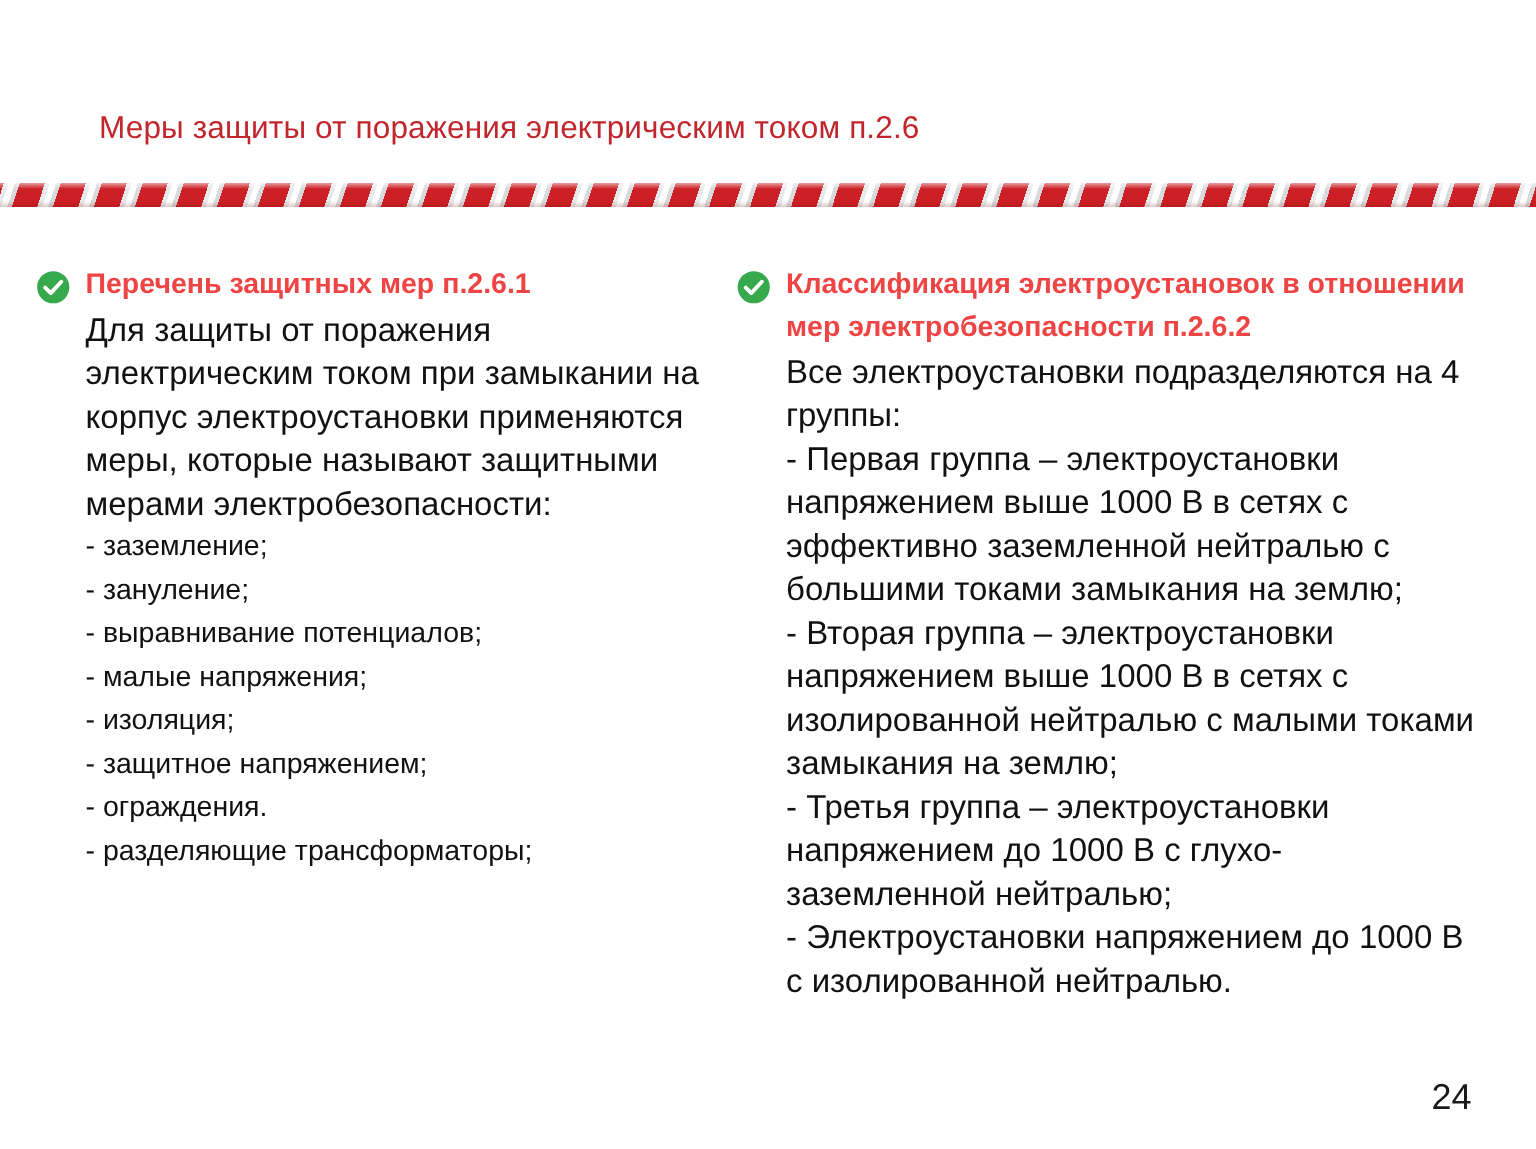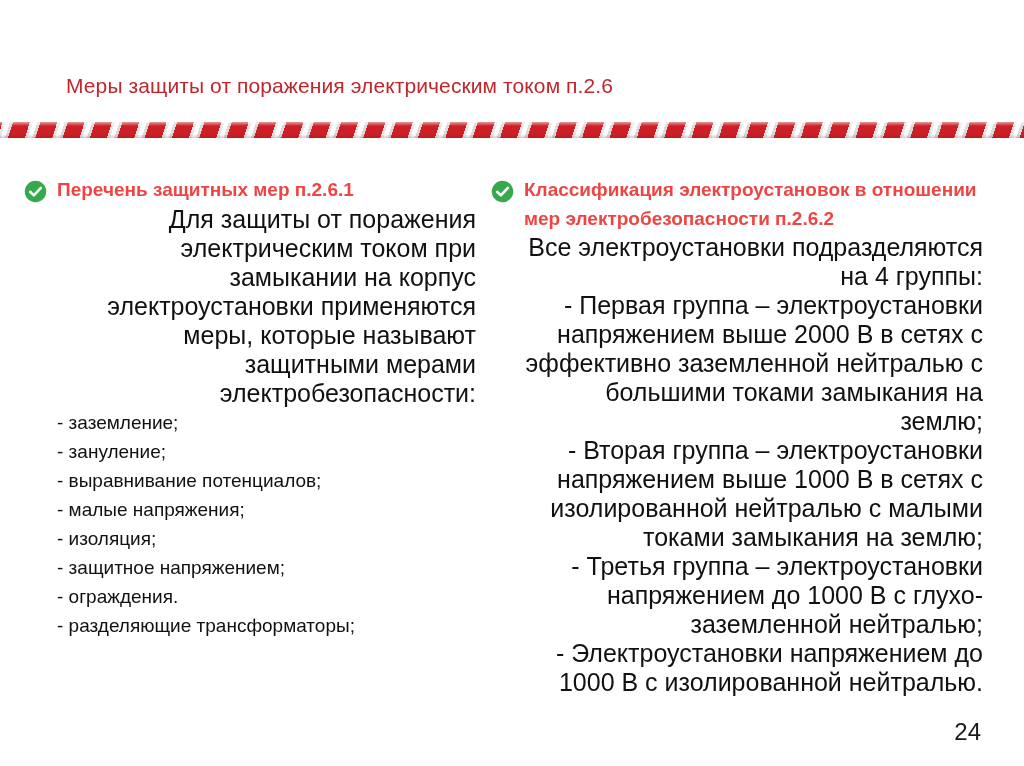--- a/index.html
+++ b/index.html
@@ -102,25 +102,24 @@
     display: block;
     padding-left: 33px;
     font-size: 19px;
     line-height: 29px;
     font-weight: bold;
     color: #ef4444;
   }
   .body-text {
     display: block;
     padding-left: 33px;
-    font-size: 25px;
+    font-size: 22px;
     line-height: 29px;
     font-weight: 400;
     color: #111111;
-    text-align: right;
   }
   .list-line {
     display: block;
     padding-left: 33px;
     font-size: 19px;
     line-height: 29px;
     font-weight: 400;
     color: #111111;
     white-space: pre;
   }
@@ -180,21 +179,21 @@
         <svg viewBox="0 0 24 24" xmlns="http://www.w3.org/2000/svg">
           <circle cx="12" cy="12" r="11.2" fill="#35A94B"></circle>
           <path d="M6.4 12.3 L10.3 16.1 L17.6 8.2" fill="none" stroke="#ffffff" stroke-width="2.7" stroke-linecap="round" stroke-linejoin="round"></path>
         </svg>
       </span>
       <span class="head-text">Классификация электроустановок в отношении мер электробезопасности п.2.6.2</span>
     </div>
 
     <span class="body-text">Все электроустановки подразделяются на 4 группы:</span>
 
-    <span class="body-text">- Первая группа – электроустановки напряжением выше 2000 В в сетях с эффективно заземленной нейтралью с большими токами замыкания на землю;</span>
+    <span class="body-text">- Первая группа – электроустановки напряжением выше 1000 В в сетях с эффективно заземленной нейтралью с большими токами замыкания на землю;</span>
     <span class="body-text">- Вторая группа – электроустановки напряжением выше 1000 В в сетях с изолированной нейтралью с малыми токами замыкания на землю;</span>
     <span class="body-text">- Третья группа – электроустановки напряжением до 1000 В с глухо-заземленной нейтралью;</span>
     <span class="body-text">- Электроустановки напряжением до 1000 В с изолированной нейтралью.</span>
   </div>
 
 </div>
 
 <div class="page-number">24</div>
 
 </body></html>

